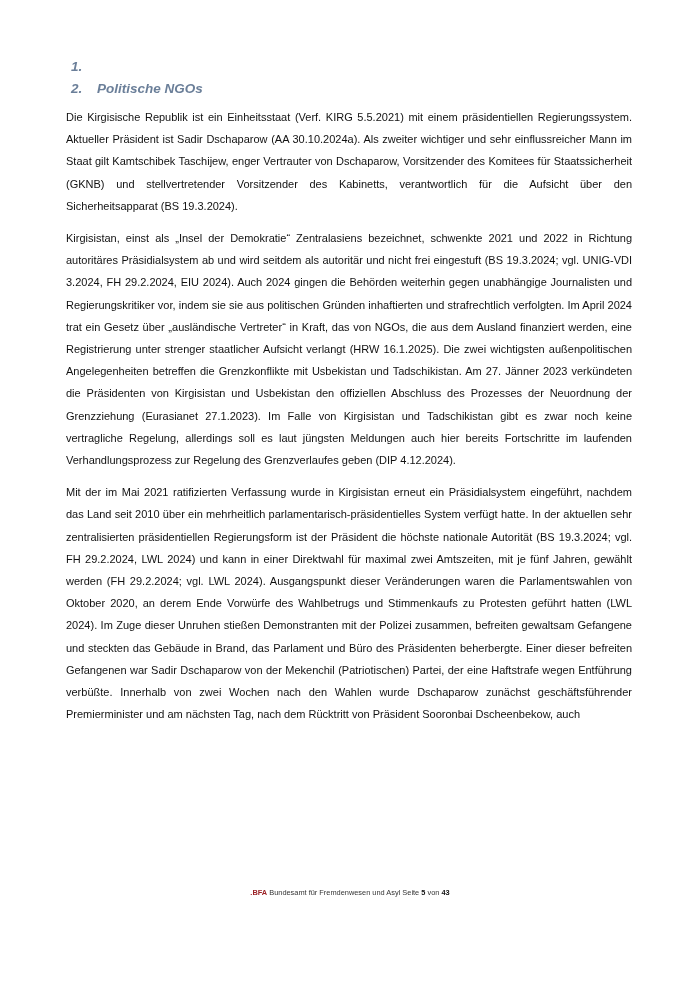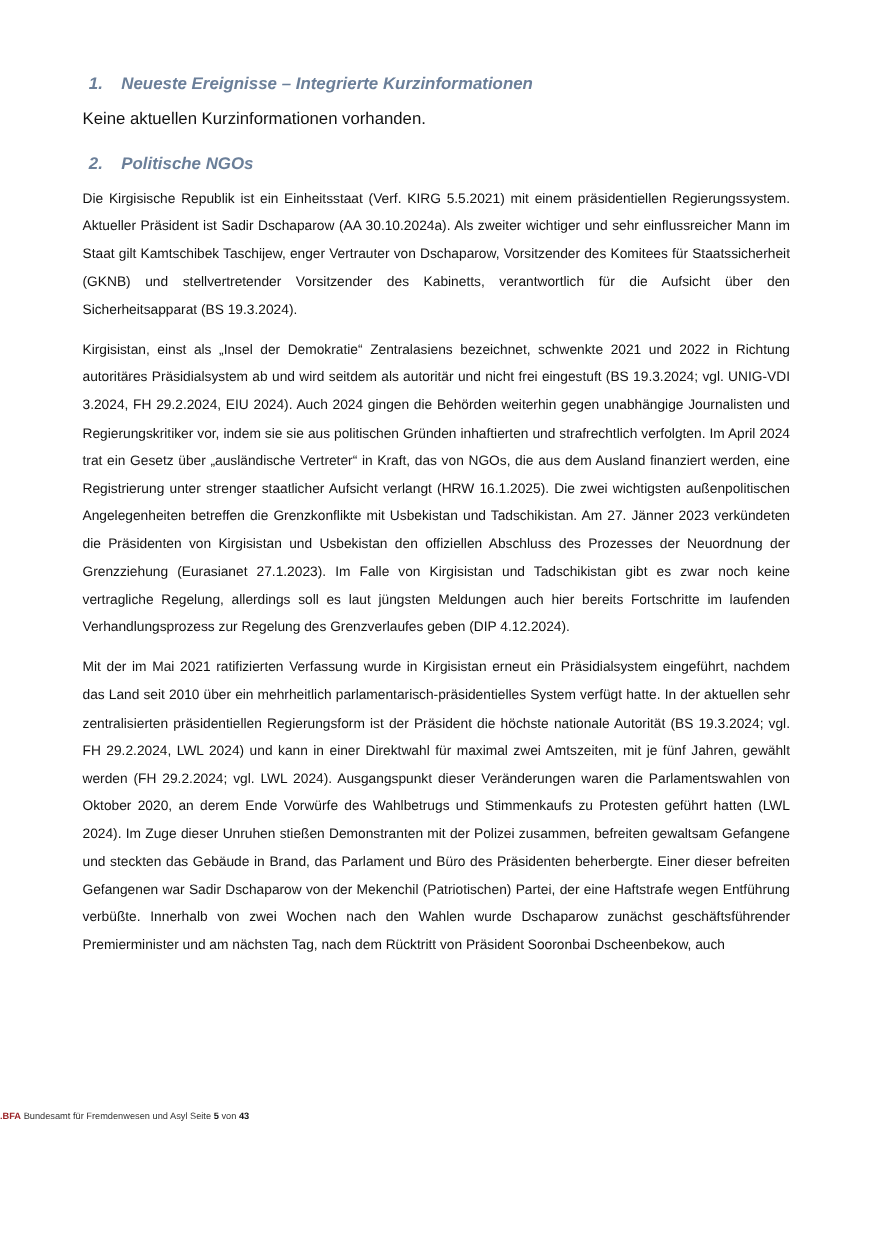--- a/index.html
+++ b/index.html
@@ -46,38 +46,37 @@
       font-size: 11px;
       line-height: 22.2px;
       text-align: justify;
       margin: 6px 0 10px 0;
     }
     .footer {
       position: absolute;
       top: 888px;
       left: 0;
       width: 700px;
+      text-align: center;
       font-size: 7.4px;
       color: #333333;
     }
     .footer .brand {
       color: #9b2226;
       font-weight: bold;
     }
     .footer b { font-weight: bold; color: #111; }
   </style>
 </head>
 <body>
 
 <div class="page">
   <h2 class="heading heading1">
     <span class="num">1.</span>
-    <span>Neueste Ereignisse – Integrierte Kurzinformationen</span>
   </h2>
-  <p class="plain">Keine aktuellen Kurzinformationen vorhanden.</p>
 
   <h2 class="heading heading2">
     <span class="num">2.</span>
     <span>Politische NGOs</span>
   </h2>
   <p class="para">Die Kirgisische Republik ist ein Einheitsstaat (Verf. KIRG 5.5.2021) mit einem präsidentiellen Regierungssystem.  Aktueller Präsident ist Sadir Dschaparow (AA 30.10.2024a). Als zweiter wichtiger und sehr einflussreicher Mann im Staat gilt Kamtschibek Taschijew, enger Vertrauter von Dschaparow, Vorsitzender des Komitees für Staatssicherheit (GKNB) und stellvertretender Vorsitzender des Kabinetts, verantwortlich für die Aufsicht über den Sicherheitsapparat (BS 19.3.2024).</p>
   <p class="para">Kirgisistan, einst als „Insel der Demokratie“ Zentralasiens bezeichnet, schwenkte 2021 und 2022 in Richtung autoritäres Präsidialsystem ab und wird seitdem als autoritär und nicht frei eingestuft (BS 19.3.2024; vgl. UNIG-VDI 3.2024, FH 29.2.2024, EIU 2024). Auch 2024 gingen die Behörden weiterhin gegen unabhängige Journalisten und Regierungskritiker vor, indem sie sie aus politischen Gründen inhaftierten und strafrechtlich verfolgten. Im April 2024 trat ein Gesetz über „ausländische Vertreter“ in Kraft, das von NGOs, die aus dem Ausland finanziert werden, eine Registrierung unter strenger staatlicher Aufsicht verlangt (HRW 16.1.2025). Die zwei wichtigsten außenpolitischen Angelegenheiten betreffen die Grenzkonflikte mit Usbekistan und Tadschikistan. Am 27. Jänner 2023 verkündeten die Präsidenten von Kirgisistan und Usbekistan den offiziellen Abschluss des Prozesses der Neuordnung der Grenzziehung (Eurasianet 27.1.2023). Im Falle von Kirgisistan und Tadschikistan gibt es zwar noch keine vertragliche Regelung, allerdings soll es laut jüngsten Meldungen auch hier bereits Fortschritte im laufenden Verhandlungsprozess zur Regelung des Grenzverlaufes geben (DIP 4.12.2024).</p>
   <p class="para">Mit der im Mai 2021 ratifizierten Verfassung wurde in Kirgisistan erneut ein Präsidialsystem eingeführt, nachdem das Land seit 2010 über ein mehrheitlich parlamentarisch-präsidentielles System verfügt hatte. In der aktuellen sehr zentralisierten präsidentiellen Regierungsform ist der Präsident die höchste nationale Autorität (BS 19.3.2024; vgl. FH 29.2.2024, LWL 2024) und kann in einer Direktwahl für maximal zwei Amtszeiten, mit je fünf Jahren, gewählt werden (FH 29.2.2024; vgl. LWL 2024). Ausgangspunkt dieser Veränderungen waren die Parlamentswahlen von Oktober 2020, an derem Ende Vorwürfe des Wahlbetrugs und Stimmenkaufs zu Protesten geführt hatten (LWL 2024). Im Zuge dieser Unruhen stießen Demonstranten mit der Polizei zusammen, befreiten gewaltsam Gefangene und steckten das Gebäude in Brand, das Parlament und Büro des Präsidenten beherbergte. Einer dieser befreiten Gefangenen war Sadir Dschaparow von der Mekenchil (Patriotischen) Partei, der eine Haftstrafe wegen Entführung verbüßte. Innerhalb von zwei Wochen nach den Wahlen wurde Dschaparow zunächst geschäftsführender Premierminister und am nächsten Tag, nach dem Rücktritt von Präsident Sooronbai Dscheenbekow, auch</p>
 </div>
 

